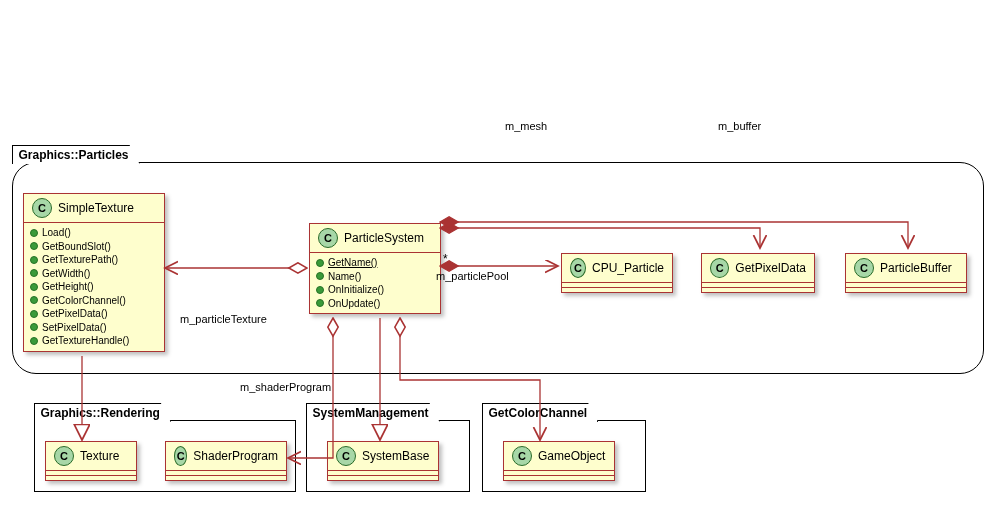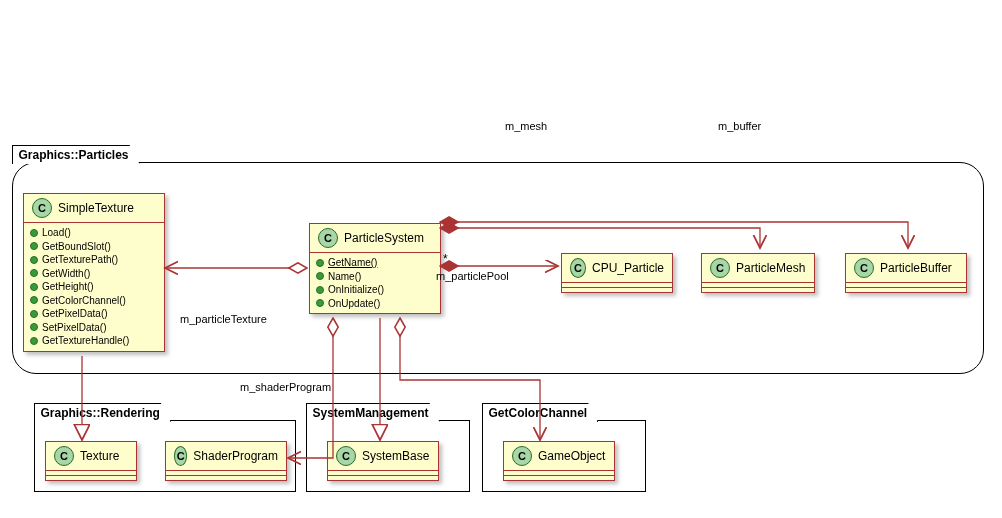--- a/index.html
+++ b/index.html
@@ -178,21 +178,21 @@
       <div class="class-stereotype">C</div>
       <div class="class-name">CPU_Particle</div>
     </div>
     <div class="thin-compartment"></div>
     <div class="thin-compartment"></div>
   </div>
 
   <div class="class-box" style="left:688px; top:90px; width:112px;">
     <div class="class-head no-border">
       <div class="class-stereotype">C</div>
-      <div class="class-name">ParticleMesh</div>
+      <div class="class-name">GetPixelData</div>
     </div>
     <div class="thin-compartment"></div>
     <div class="thin-compartment"></div>
   </div>
 
   <div class="class-box" style="left:832px; top:90px; width:120px;">
     <div class="class-head no-border">
       <div class="class-stereotype">C</div>
       <div class="class-name">ParticleBuffer</div>
     </div>

